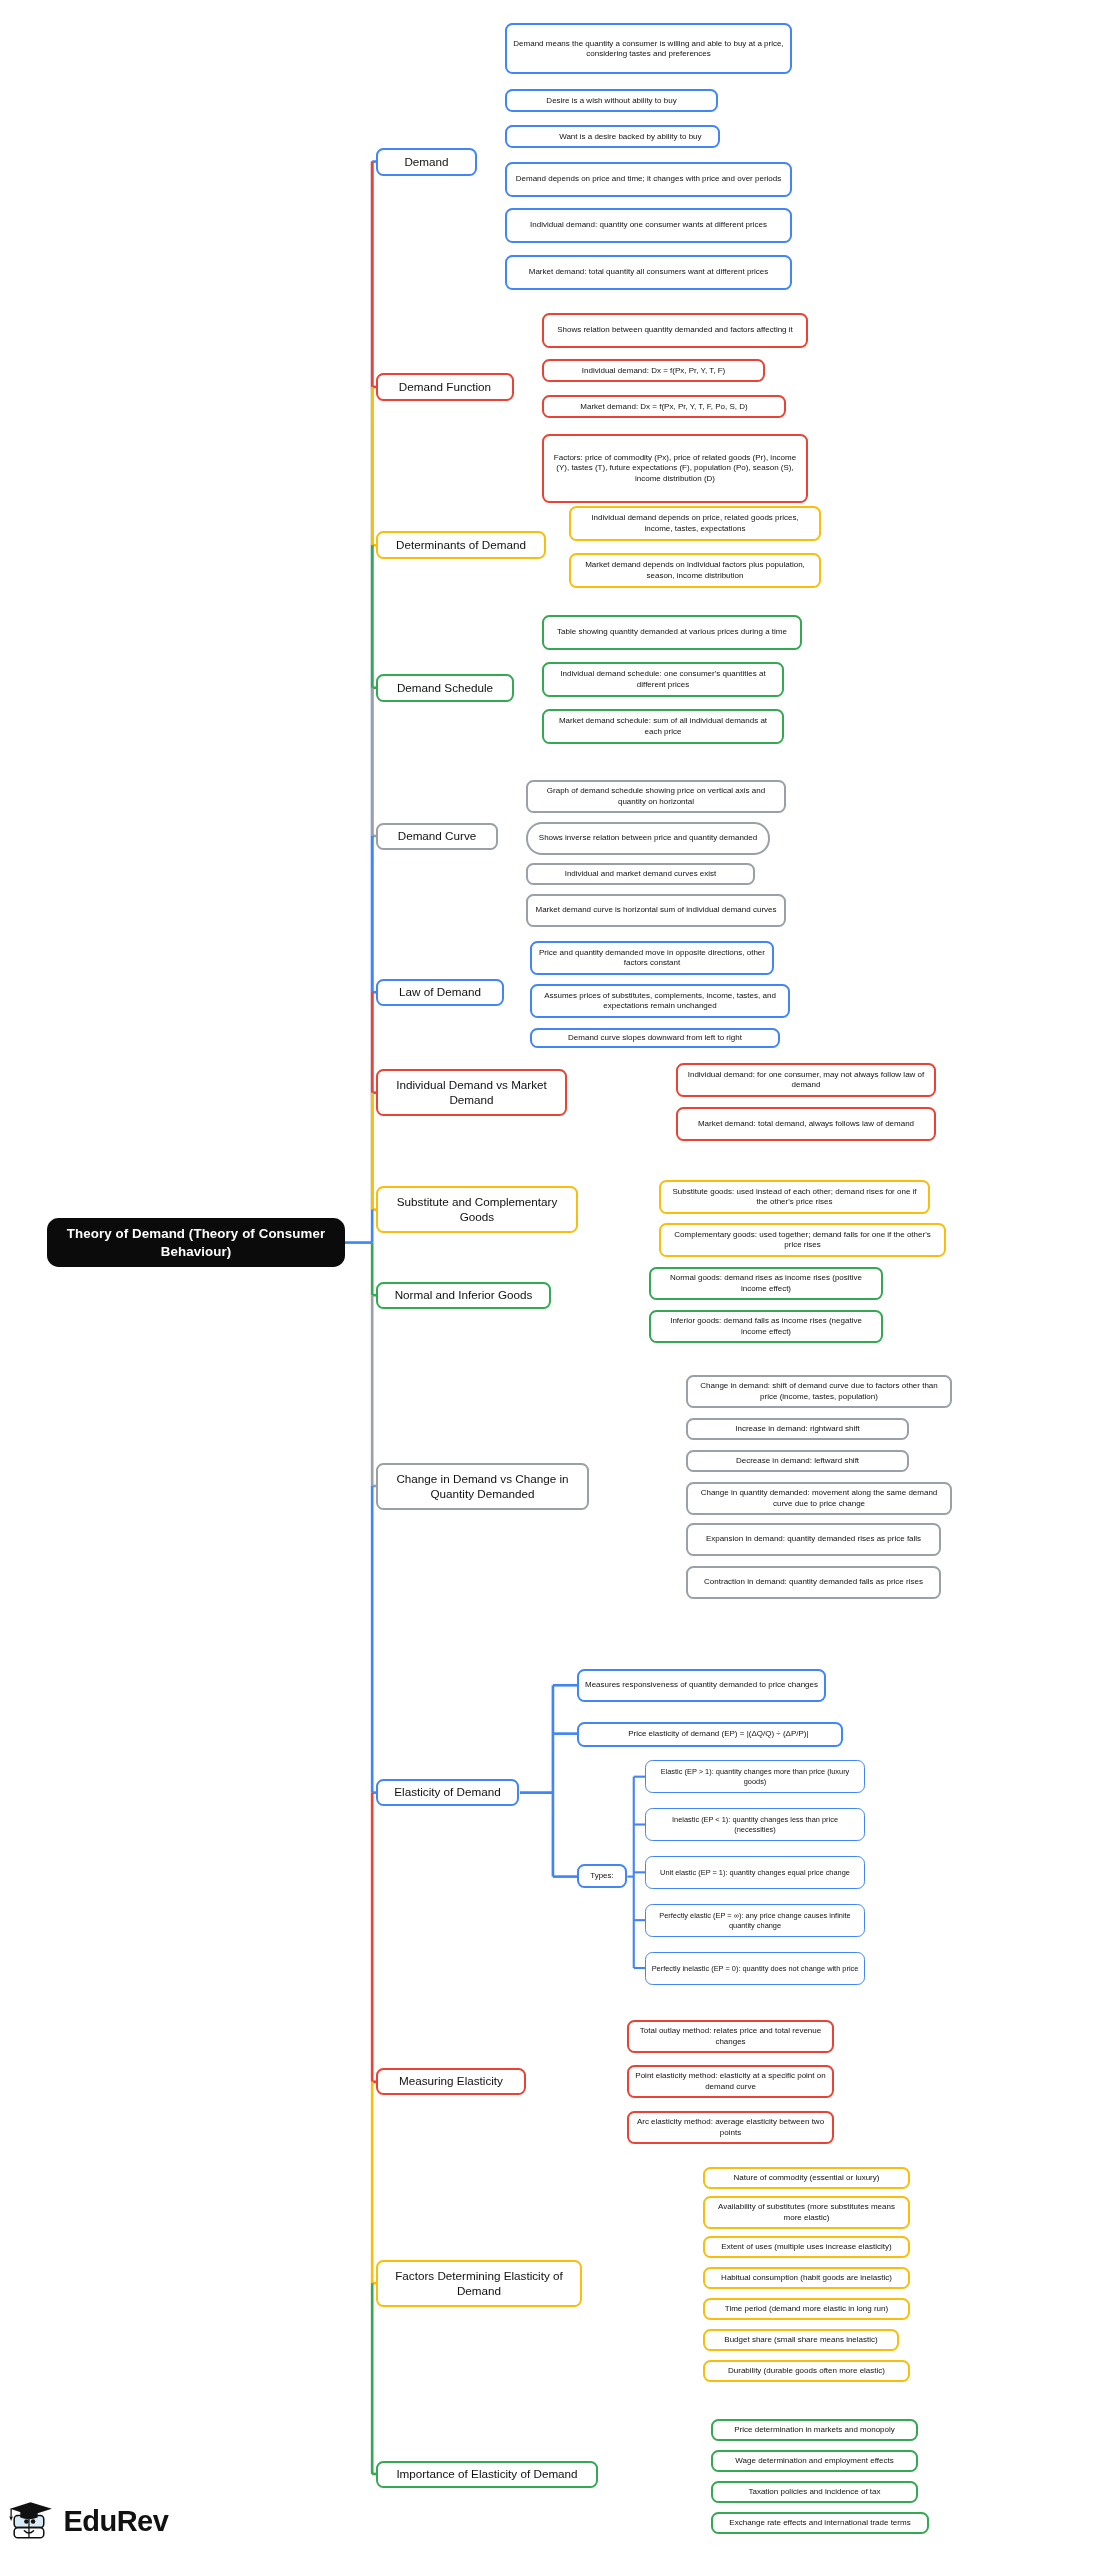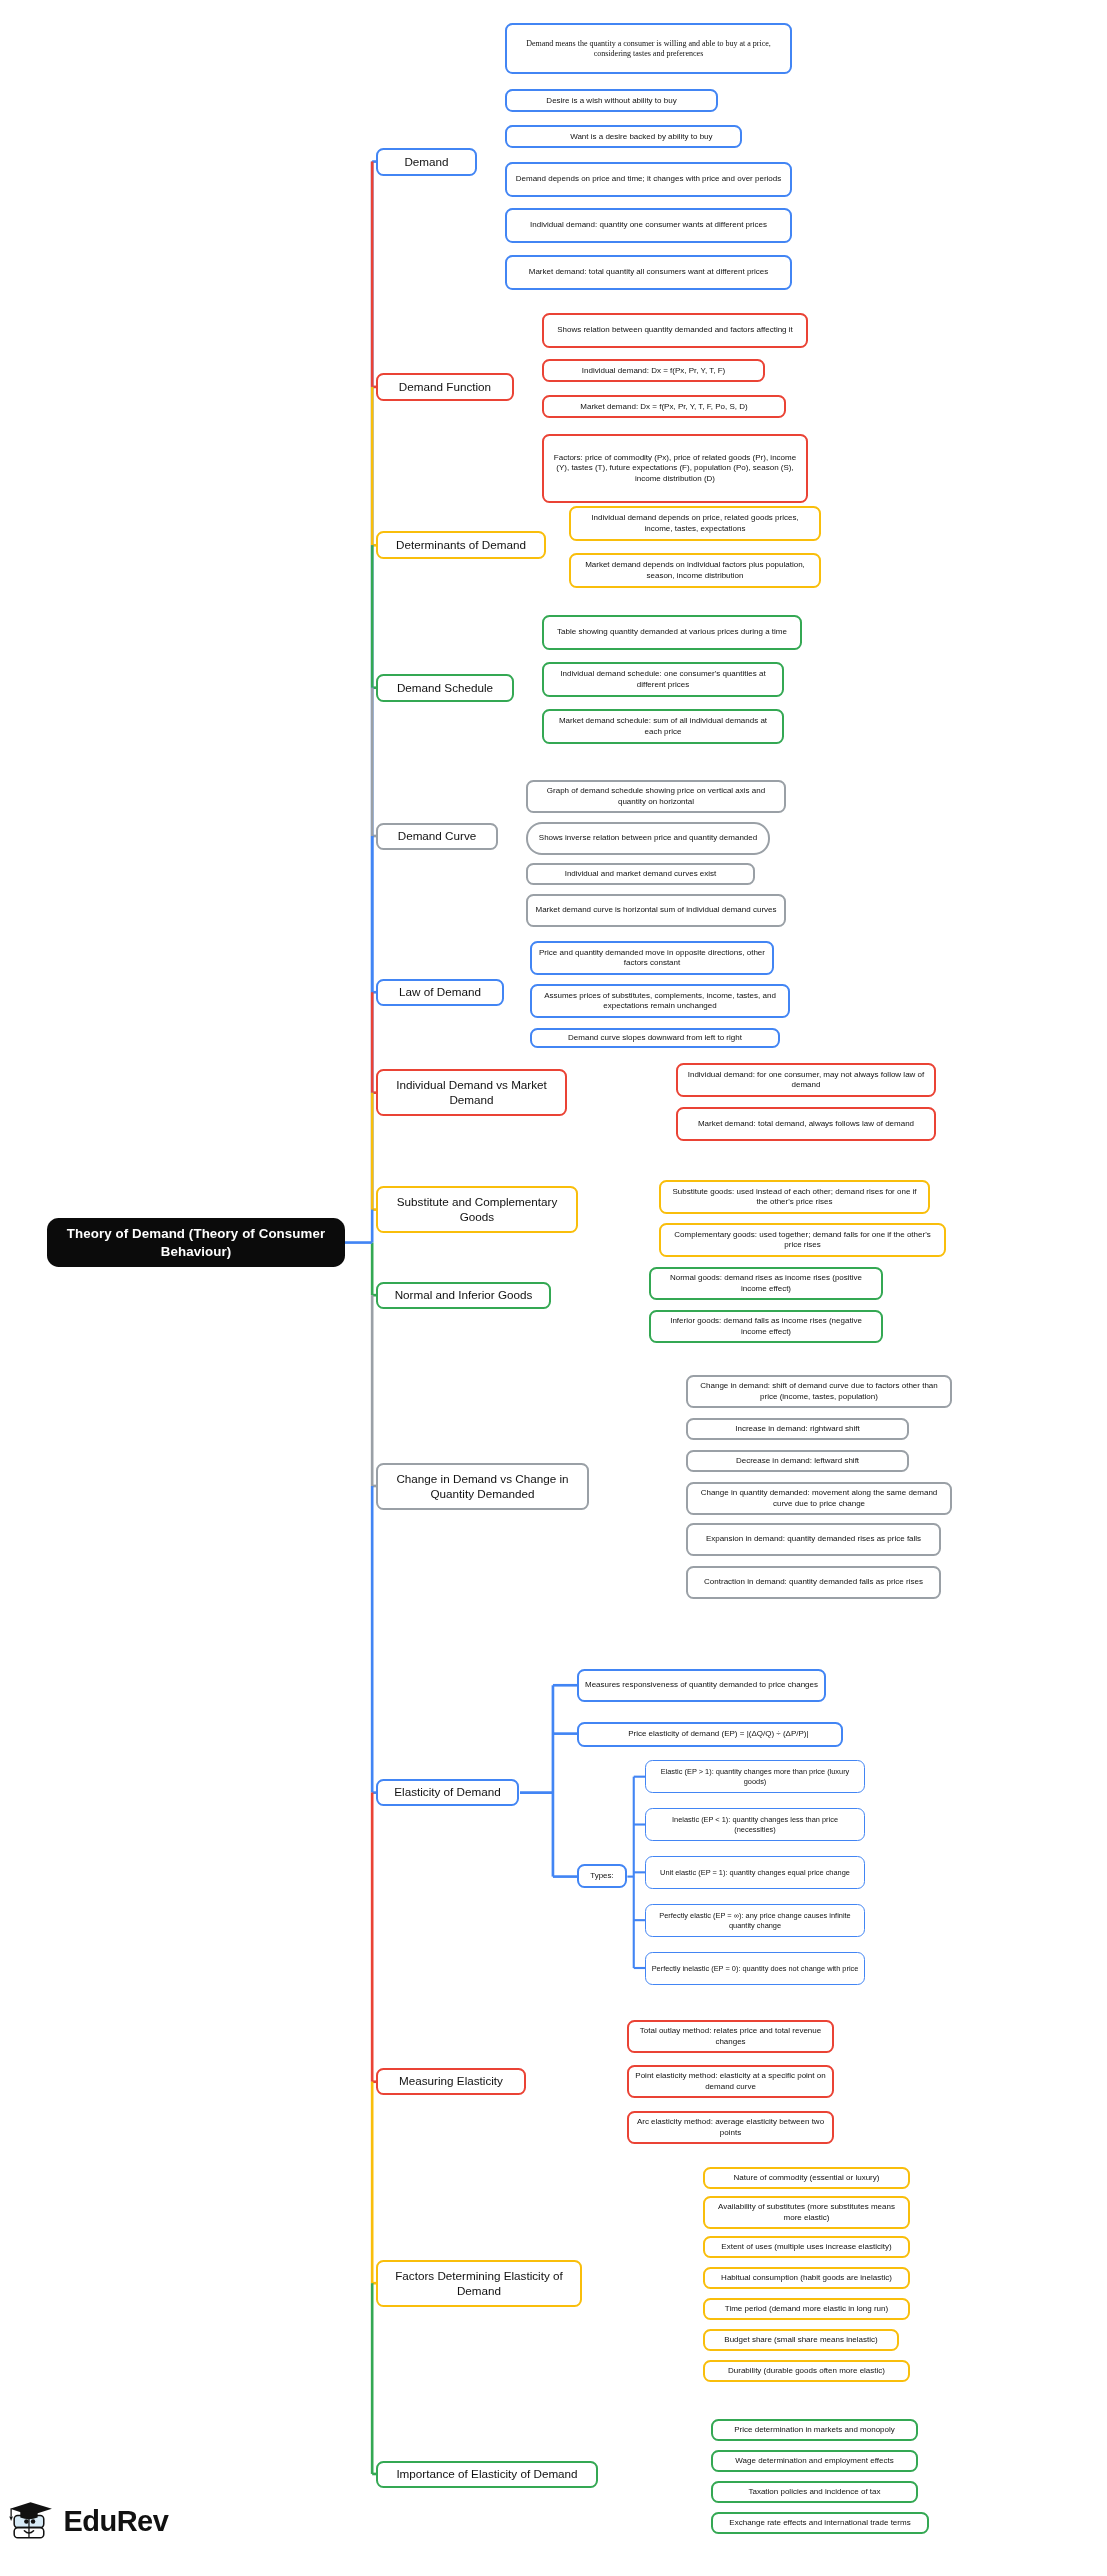--- a/index.html
+++ b/index.html
@@ -127,23 +127,23 @@
       <path d="M 1192 3343 H 1214" stroke="#4285F4" stroke-width="4" fill="none" stroke-linecap="butt"></path>
       <path d="M 1192 3433 H 1214" stroke="#4285F4" stroke-width="4" fill="none" stroke-linecap="butt"></path>
       <path d="M 1192 3523 H 1214" stroke="#4285F4" stroke-width="4" fill="none" stroke-linecap="butt"></path>
       <path d="M 1192 3613 H 1214" stroke="#4285F4" stroke-width="4" fill="none" stroke-linecap="butt"></path>
       <path d="M 1192 3703 H 1214" stroke="#4285F4" stroke-width="4" fill="none" stroke-linecap="butt"></path>
     </svg>
 
   <div class="node root" id="root-node" style="left:47px; top:1218px; width:298px; height:49px;">Theory of Demand (Theory of Consumer Behaviour)</div>
 
   <div class="node l1 c-blue" style="left:376px; top:148px; width:101px; height:28px;">Demand</div>
-  <div class="node l2 c-blue" style="left:505px; top:23.4px; width:287px; height:51px;font-family:Liberation Serif, serif;">Demand means the quantity a consumer is willing and able to buy at a price, considering tastes and preferences</div>
+  <div class="node l2 c-blue" style="left:505px; top:23.4px; width:287px; height:51px;">Demand means the quantity a consumer is willing and able to buy at a price, considering tastes and preferences</div>
   <div class="node l2 c-blue" style="left:505px; top:89px; width:213px; height:23.4px;">Desire is a wish without ability to buy</div>
-  <div class="node l2 c-blue" style="left:505px; top:125px; width:237px; height:23.4px;padding-left:41px;">Want is a desire backed by ability to buy</div>
+  <div class="node l2 c-blue" style="left:505px; top:125px; width:215px; height:23.4px;padding-left:41px;">Want is a desire backed by ability to buy</div>
   <div class="node l2 c-blue" style="left:505px; top:162px; width:287px; height:35px;">Demand depends on price and time; it changes with price and over periods</div>
   <div class="node l2 c-blue" style="left:505px; top:208px; width:287px; height:35px;">Individual demand: quantity one consumer wants at different prices</div>
   <div class="node l2 c-blue" style="left:505px; top:255px; width:287px; height:35px;">Market demand: total quantity all consumers want at different prices</div>
 
   <div class="node l1 c-red" style="left:376px; top:373px; width:138px; height:28px;">Demand Function</div>
   <div class="node l2 c-red" style="left:542px; top:313px; width:266px; height:35px;">Shows relation between quantity demanded and factors affecting it</div>
   <div class="node l2 c-red" style="left:542px; top:359px; width:223px; height:23.4px;">Individual demand: Dx = f(Px, Pr, Y, T, F)</div>
   <div class="node l2 c-red" style="left:542px; top:395px; width:244px; height:23.4px;">Market demand: Dx = f(Px, Pr, Y, T, F, Po, S, D)</div>
   <div class="node l2 c-red" style="left:542px; top:434px; width:266px; height:69px;">Factors: price of commodity (Px), price of related goods (Pr), income (Y), tastes (T), future expectations (F), population (Po), season (S), income distribution (D)</div>
 

